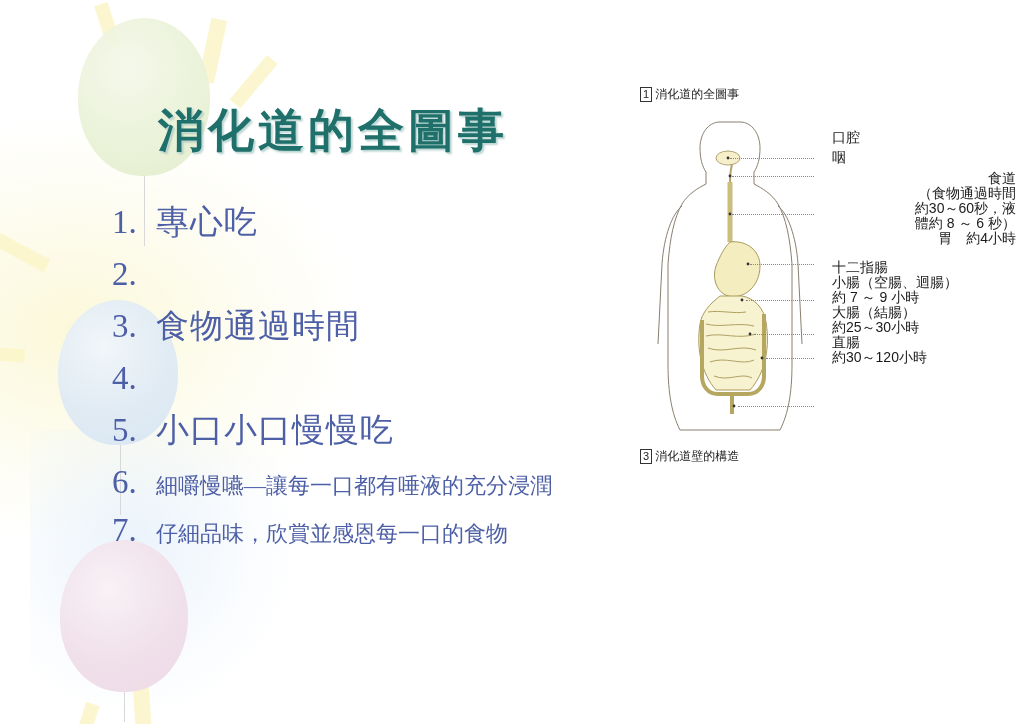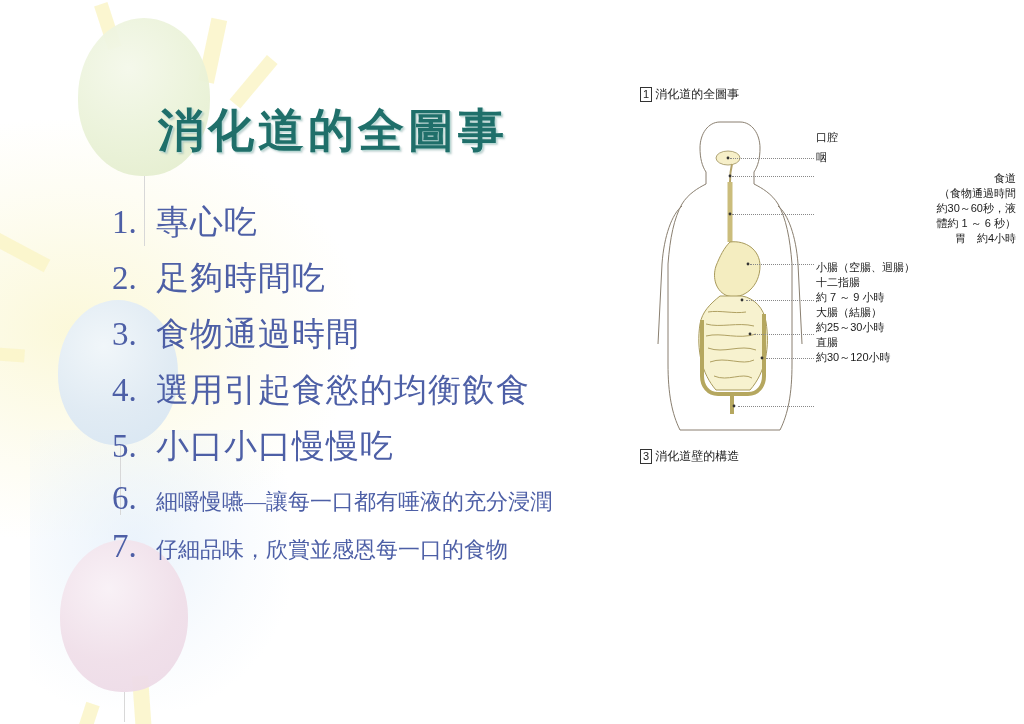--- a/index.html
+++ b/index.html
@@ -141,24 +141,25 @@
     width: 180px;
     height: 330px;
   }
   .labels {
     position: absolute;
     left: 196px;
     top: 54px;
     width: 200px;
   }
   .lbl {
-    font-size: 11px;
+    font-size: 14px;
     color: #1a1a1a;
     line-height: 15px;
     white-space: nowrap;
+    margin-left: 16px;
   }
   .lbl-grp { margin-bottom: 3px; }
   .leader {
     position: absolute;
     border-top: 1px dotted #888;
     height: 0;
   }
 </style>
 </head>
 <body>
@@ -187,29 +188,27 @@
 
   <div class="title">消化道的全圖事</div>
 
   <div class="list">
     <div class="list-item">
       <span class="num">1.</span>
       <span class="txt">專心吃</span>
     </div>
     <div class="list-item">
       <span class="num">2.</span>
-      <span class="txt">足夠時間吃</span>
     </div>
     <div class="list-item">
       <span class="num">3.</span>
       <span class="txt">食物通過時間</span>
     </div>
     <div class="list-item">
       <span class="num">4.</span>
-      <span class="txt">選用引起食慾的均衡飲食</span>
     </div>
     <div class="list-item">
       <span class="num">5.</span>
       <span class="txt">小口小口慢慢吃</span>
     </div>
     <div class="list-item small tight">
       <span class="num">6.</span>
       <span class="txt">細嚼慢嚥—讓每一口都有唾液的充分浸潤</span>
     </div>
     <div class="list-item small tight">
@@ -273,26 +272,26 @@
       <div class="lbl-grp">
         <div class="lbl">口腔</div>
       </div>
       <div class="lbl-grp" style="margin-top:5px;">
         <div class="lbl">咽</div>
       </div>
       <div class="lbl-grp" style="margin-top:6px;text-align:right;">
         <div class="lbl">食道</div>
         <div class="lbl">（食物通過時間</div>
         <div class="lbl">約30～60秒，液</div>
-        <div class="lbl">體約 1 ～ 6 秒）</div>
+        <div class="lbl">體約 8 ～ 6 秒）</div>
         <div class="lbl">胃　約4小時</div>
       </div>
       <div class="lbl-grp" style="margin-top:14px;">
+        <div class="lbl">十二指腸</div>
         <div class="lbl">小腸（空腸、迴腸）</div>
-        <div class="lbl">十二指腸</div>
         <div class="lbl">約 7 ～ 9 小時</div>
         <div class="lbl">大腸（結腸）</div>
         <div class="lbl">約25～30小時</div>
         <div class="lbl">直腸</div>
         <div class="lbl">約30～120小時</div>
       </div>
     </div>
 
     <div class="fig-caption cap-bottom">
       <span class="boxnum">3</span><span>消化道壁的構造</span>

